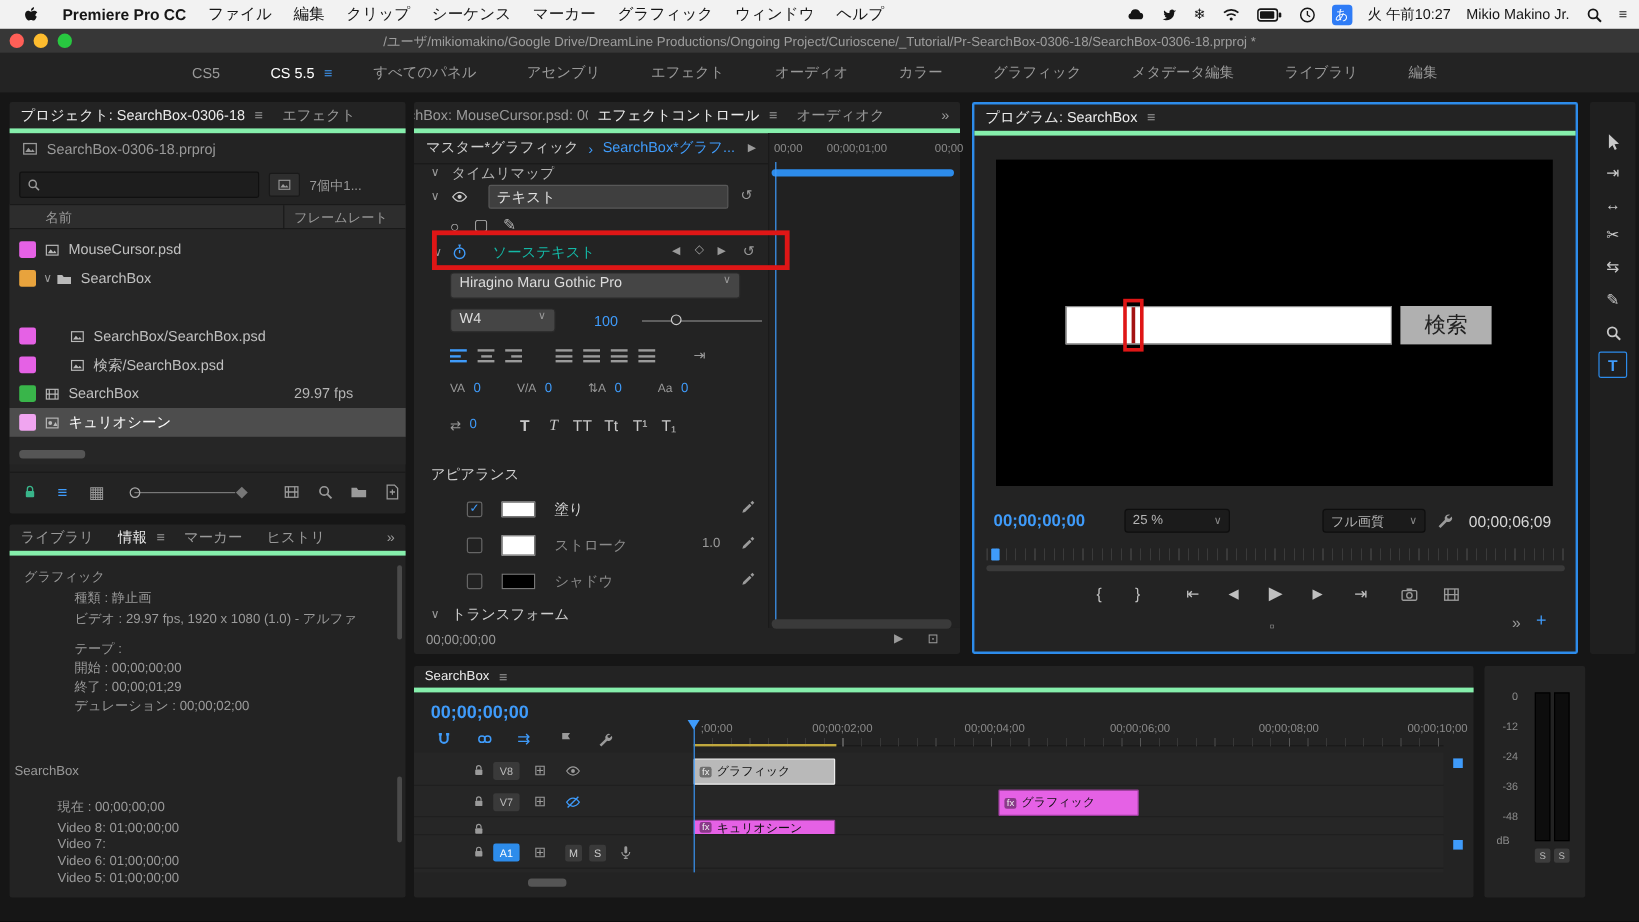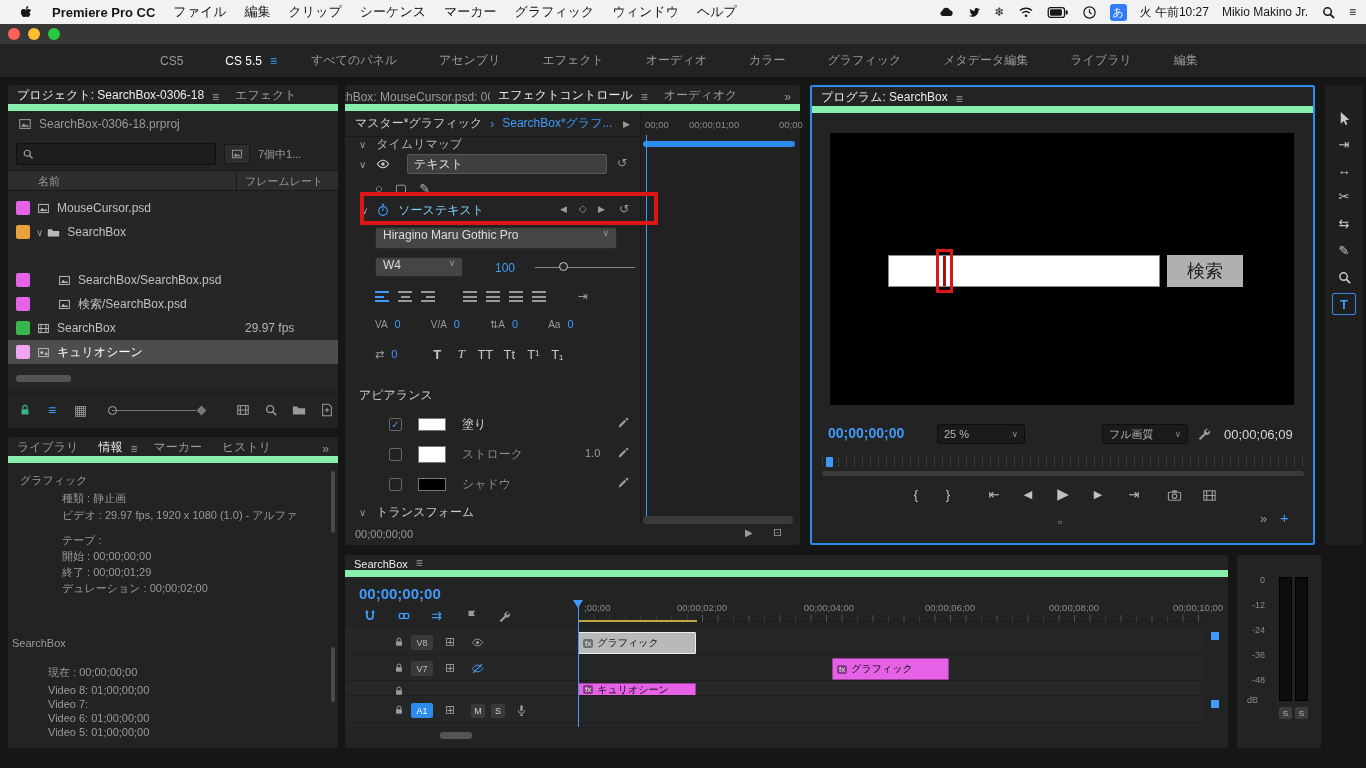--- a/index.html
+++ b/index.html
@@ -24,21 +24,21 @@
 #titlebar .path{position:absolute;left:60px;right:60px;text-align:center;font-size:11px;color:#9e9e9e;white-space:nowrap;overflow:hidden}
 
 
 #wsbar{position:absolute;top:44px;left:0;right:0;height:33px;background:#232323;display:flex;align-items:center;font-size:12px;color:#9a9a9a;padding-left:160px}
 #wsbar .ws{margin-right:42px;white-space:nowrap}
 #wsbar .ws.active{color:#fff;margin-right:8px}
 #wsbar .wsmenu{color:#3f9bfa;margin-right:34px}
 
 
 .panel{position:absolute;background:#232323;border-radius:2px}
-.tabs{height:26px;display:flex;align-items:flex-end;font-size:12px;color:#9a9a9a;border-bottom:7px solid #86efac;padding:0 9px;white-space:nowrap;overflow:hidden}
+.tabs{height:26px;display:flex;align-items:center;font-size:12px;color:#9a9a9a;border-bottom:4px solid #86efac;padding:0 9px;white-space:nowrap;overflow:hidden}
 .tabs .t{margin-right:8px}
 .tabs .t.on{color:#ececec}
 .tabs .pm{margin-right:16px;color:#9a9a9a}
 .tabs .more{margin-left:auto;color:#9a9a9a}
 
 
 #project .chip{width:14px;height:14px;border-radius:2px;margin-left:8px;flex:none}
 .prow{position:absolute;left:0;width:100%;height:24px;display:flex;align-items:center;font-size:12px;color:#c0c0c0}
 .prow.sel{background:#4d4d4d}
 .prow.sel .pname{color:#fff}
@@ -237,20 +237,21 @@
           </svg>
         </span>
       <span>≡</span>
     </span>
   </div>
 
   <div id="titlebar">
     <span class="tl" style="background:#ff5f57"></span>
     <span class="tl" style="background:#febc2e"></span>
     <span class="tl" style="background:#28c840"></span>
+    <span class="path">/ユーザ/mikiomakino/Google Drive/DreamLine Productions/Ongoing Project/Curioscene/_Tutorial/Pr-SearchBox-0306-18/SearchBox-0306-18.prproj *</span>
   </div>
 
   <div id="wsbar">
     <span class="ws">CS5</span>
     <span class="ws active">CS 5.5</span>
     <span class="wsmenu">≡</span>
     <span class="ws">すべてのパネル</span>
     <span class="ws">アセンブリ</span>
     <span class="ws">エフェクト</span>
     <span class="ws">オーディオ</span>
@@ -451,21 +452,21 @@
       <span style="margin-left:12px;font-size:13px">✎</span>
     </div>
 
     <div class="fxrow" style="top:114px">
       <span class="twirl" style="margin-left:16px">∨</span>
       <span class="blue" style="margin-left:8px">
           <svg class="i" width="14" height="14">
             <use href="#s-watch"></use>
           </svg>
         </span>
-      <span style="margin-left:8px;color:#7dd3fc">ソーステキスト</span>
+      <span style="margin-left:20px;color:#14b8a6">ソーステキスト</span>
       <span class="p g" style="left:215px;top:5px;font-size:9px">◀</span>
       <span class="p g" style="left:234px;top:4px;font-size:10px">◇</span>
       <span class="p g" style="left:253px;top:5px;font-size:9px">▶</span>
       <span class="p g" style="left:274px;top:3px">↺</span>
     </div>
 
     <div class="dd p" style="left:30px;top:142px;width:242px;height:22px">
       <span>Hiragino Maru Gothic Pro</span>
       <span class="dar">∨</span>
     </div>

